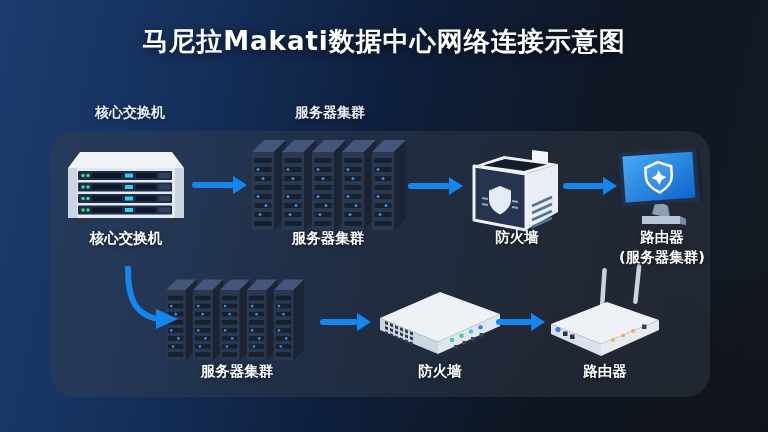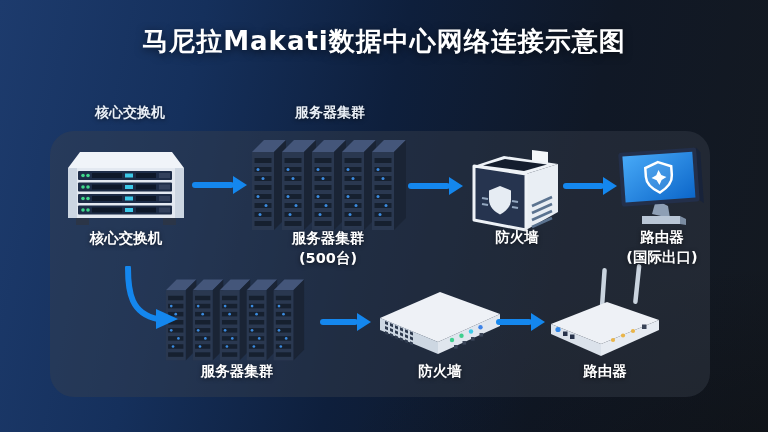--- a/index.html
+++ b/index.html
@@ -218,26 +218,25 @@
   <svg style="position:absolute;left:98px;top:266px;" width="92" height="66" viewBox="0 0 92 66">
     <path d="M30 2 C30 26 33 48 60 53" style="stroke:var(--arrow-blue,#1487ee)" stroke-width="6" fill="none" stroke-linecap="round"></path>
     <polygon points="58,43 80,53 58,63" style="fill:var(--arrow-blue,#1487ee)"></polygon>
   </svg>
 
   <div class="node-label" style="left:60px;top:229px;width:132px;">
     <div>核心交换机</div>
   </div>
   <div class="node-label" style="left:252px;top:229px;width:152px;">
     <div>服务器集群</div>
-    <div>(500台)</div>
   </div>
   <div class="node-label" style="left:455px;top:228px;width:124px;">
     <div>防火墙</div>
   </div>
   <div class="node-label" style="left:600px;top:228px;width:124px;">
     <div>路由器</div>
-    <div>(国际出口)</div>
+    <div>(服务器集群)</div>
   </div>
   <div class="node-label" style="left:162px;top:362px;width:150px;">服务器集群</div>
   <div class="node-label" style="left:378px;top:362px;width:124px;">防火墙</div>
   <div class="node-label" style="left:543px;top:362px;width:124px;">路由器</div>
 
 </div>
 
 </body></html>

